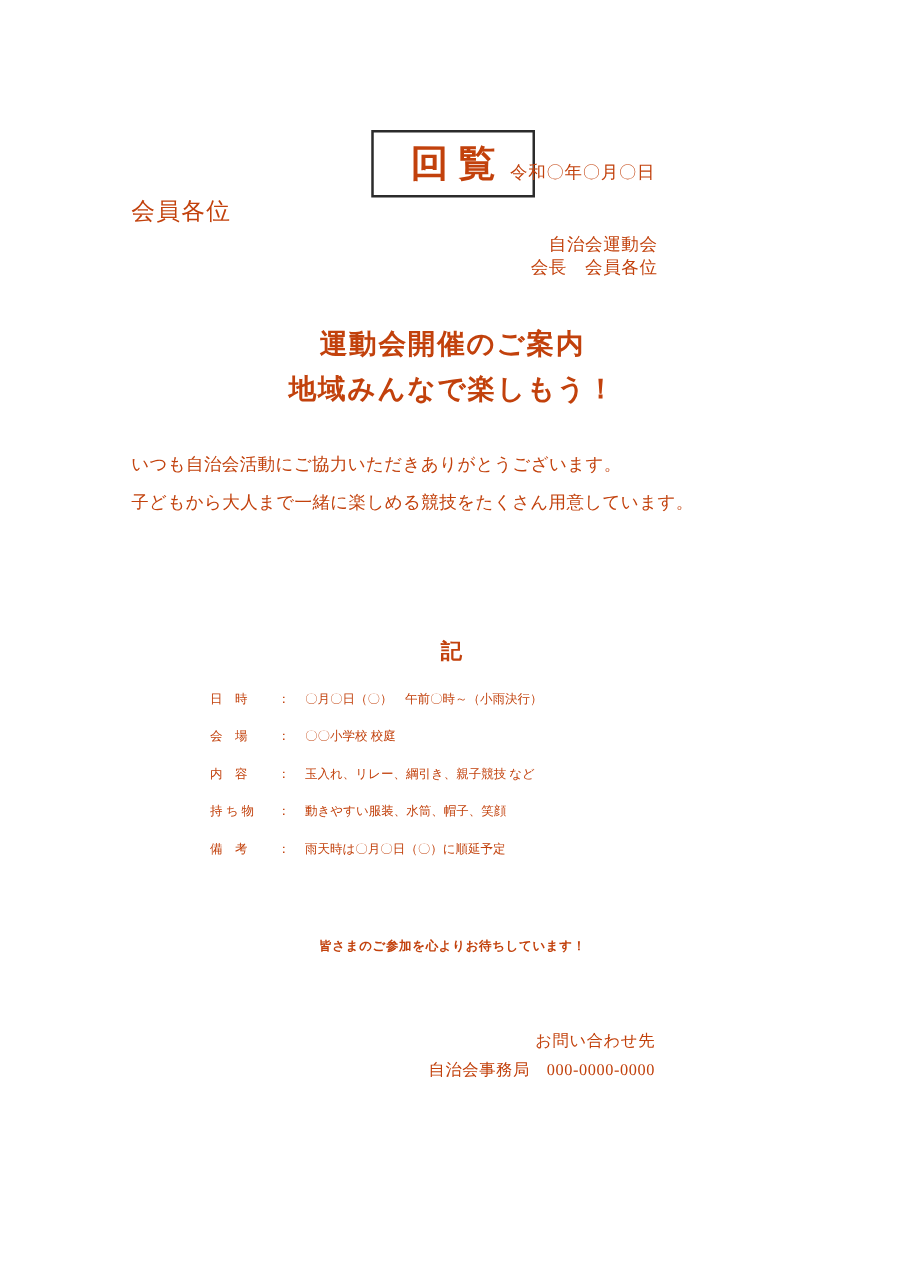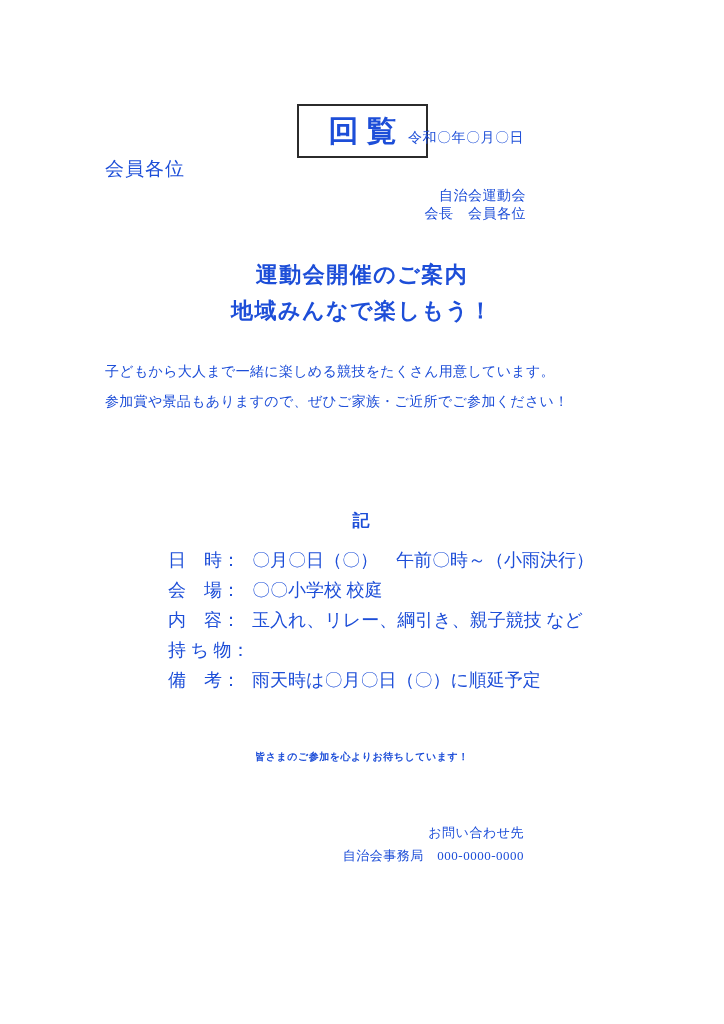--- a/index.html
+++ b/index.html
@@ -5,21 +5,21 @@
   html, body {
     margin: 0;
     padding: 0;
     background: #ffffff;
   }
   .page {
     position: relative;
     width: 628px;
     height: 1024px;
     background: #ffffff;
-    color: #1d4ed8;
+    color: #c2410c;
     font-family: "Liberation Sans", sans-serif;
     font-size: 14px;
     overflow: hidden;
   }
 
   
   .stamp-box {
     position: absolute;
     left: 297px;
     top: 104px;
@@ -98,21 +98,21 @@
     text-align: center;
     font-size: 17px;
     font-weight: 600;
     letter-spacing: 2px;
   }
   .details {
     position: absolute;
     top: 545px;
     left: 168px;
     font-family: "Liberation Serif", serif;
-    font-size: 18px;
+    font-size: 10px;
   }
   .detail-row {
     display: flex;
     align-items: baseline;
     height: 30px;
     line-height: 30px;
     white-space: nowrap;
   }
   .detail-label {
     flex: 0 0 54px;
@@ -166,22 +166,22 @@
     <p>自治会運動会</p>
     <p>会長　会員各位</p>
   </div>
 
   <div class="doc-title">
     <p>運動会開催のご案内</p>
     <p>地域みんなで楽しもう！</p>
   </div>
 
   <div class="body-text">
+    <p>いつも自治会活動にご協力いただきありがとうございます。</p>
     <p>子どもから大人まで一緒に楽しめる競技をたくさん用意しています。</p>
-    <p>参加賞や景品もありますので、ぜひご家族・ご近所でご参加ください！</p>
   </div>
 
   <div class="record-heading">記</div>
 
   <div class="details">
     <div class="detail-row">
       <span class="detail-label">日　時</span>
       <span class="detail-colon">：</span>
       <span class="detail-value">〇月〇日（〇）　午前〇時～（小雨決行）</span>
     </div>
@@ -191,20 +191,21 @@
       <span class="detail-value">〇〇小学校 校庭</span>
     </div>
     <div class="detail-row">
       <span class="detail-label">内　容</span>
       <span class="detail-colon">：</span>
       <span class="detail-value">玉入れ、リレー、綱引き、親子競技 など</span>
     </div>
     <div class="detail-row">
       <span class="detail-label">持 ち 物</span>
       <span class="detail-colon">：</span>
+      <span class="detail-value">動きやすい服装、水筒、帽子、笑顔</span>
     </div>
     <div class="detail-row">
       <span class="detail-label">備　考</span>
       <span class="detail-colon">：</span>
       <span class="detail-value">雨天時は〇月〇日（〇）に順延予定</span>
     </div>
   </div>
 
   <div class="closing">皆さまのご参加を心よりお待ちしています！</div>
 

